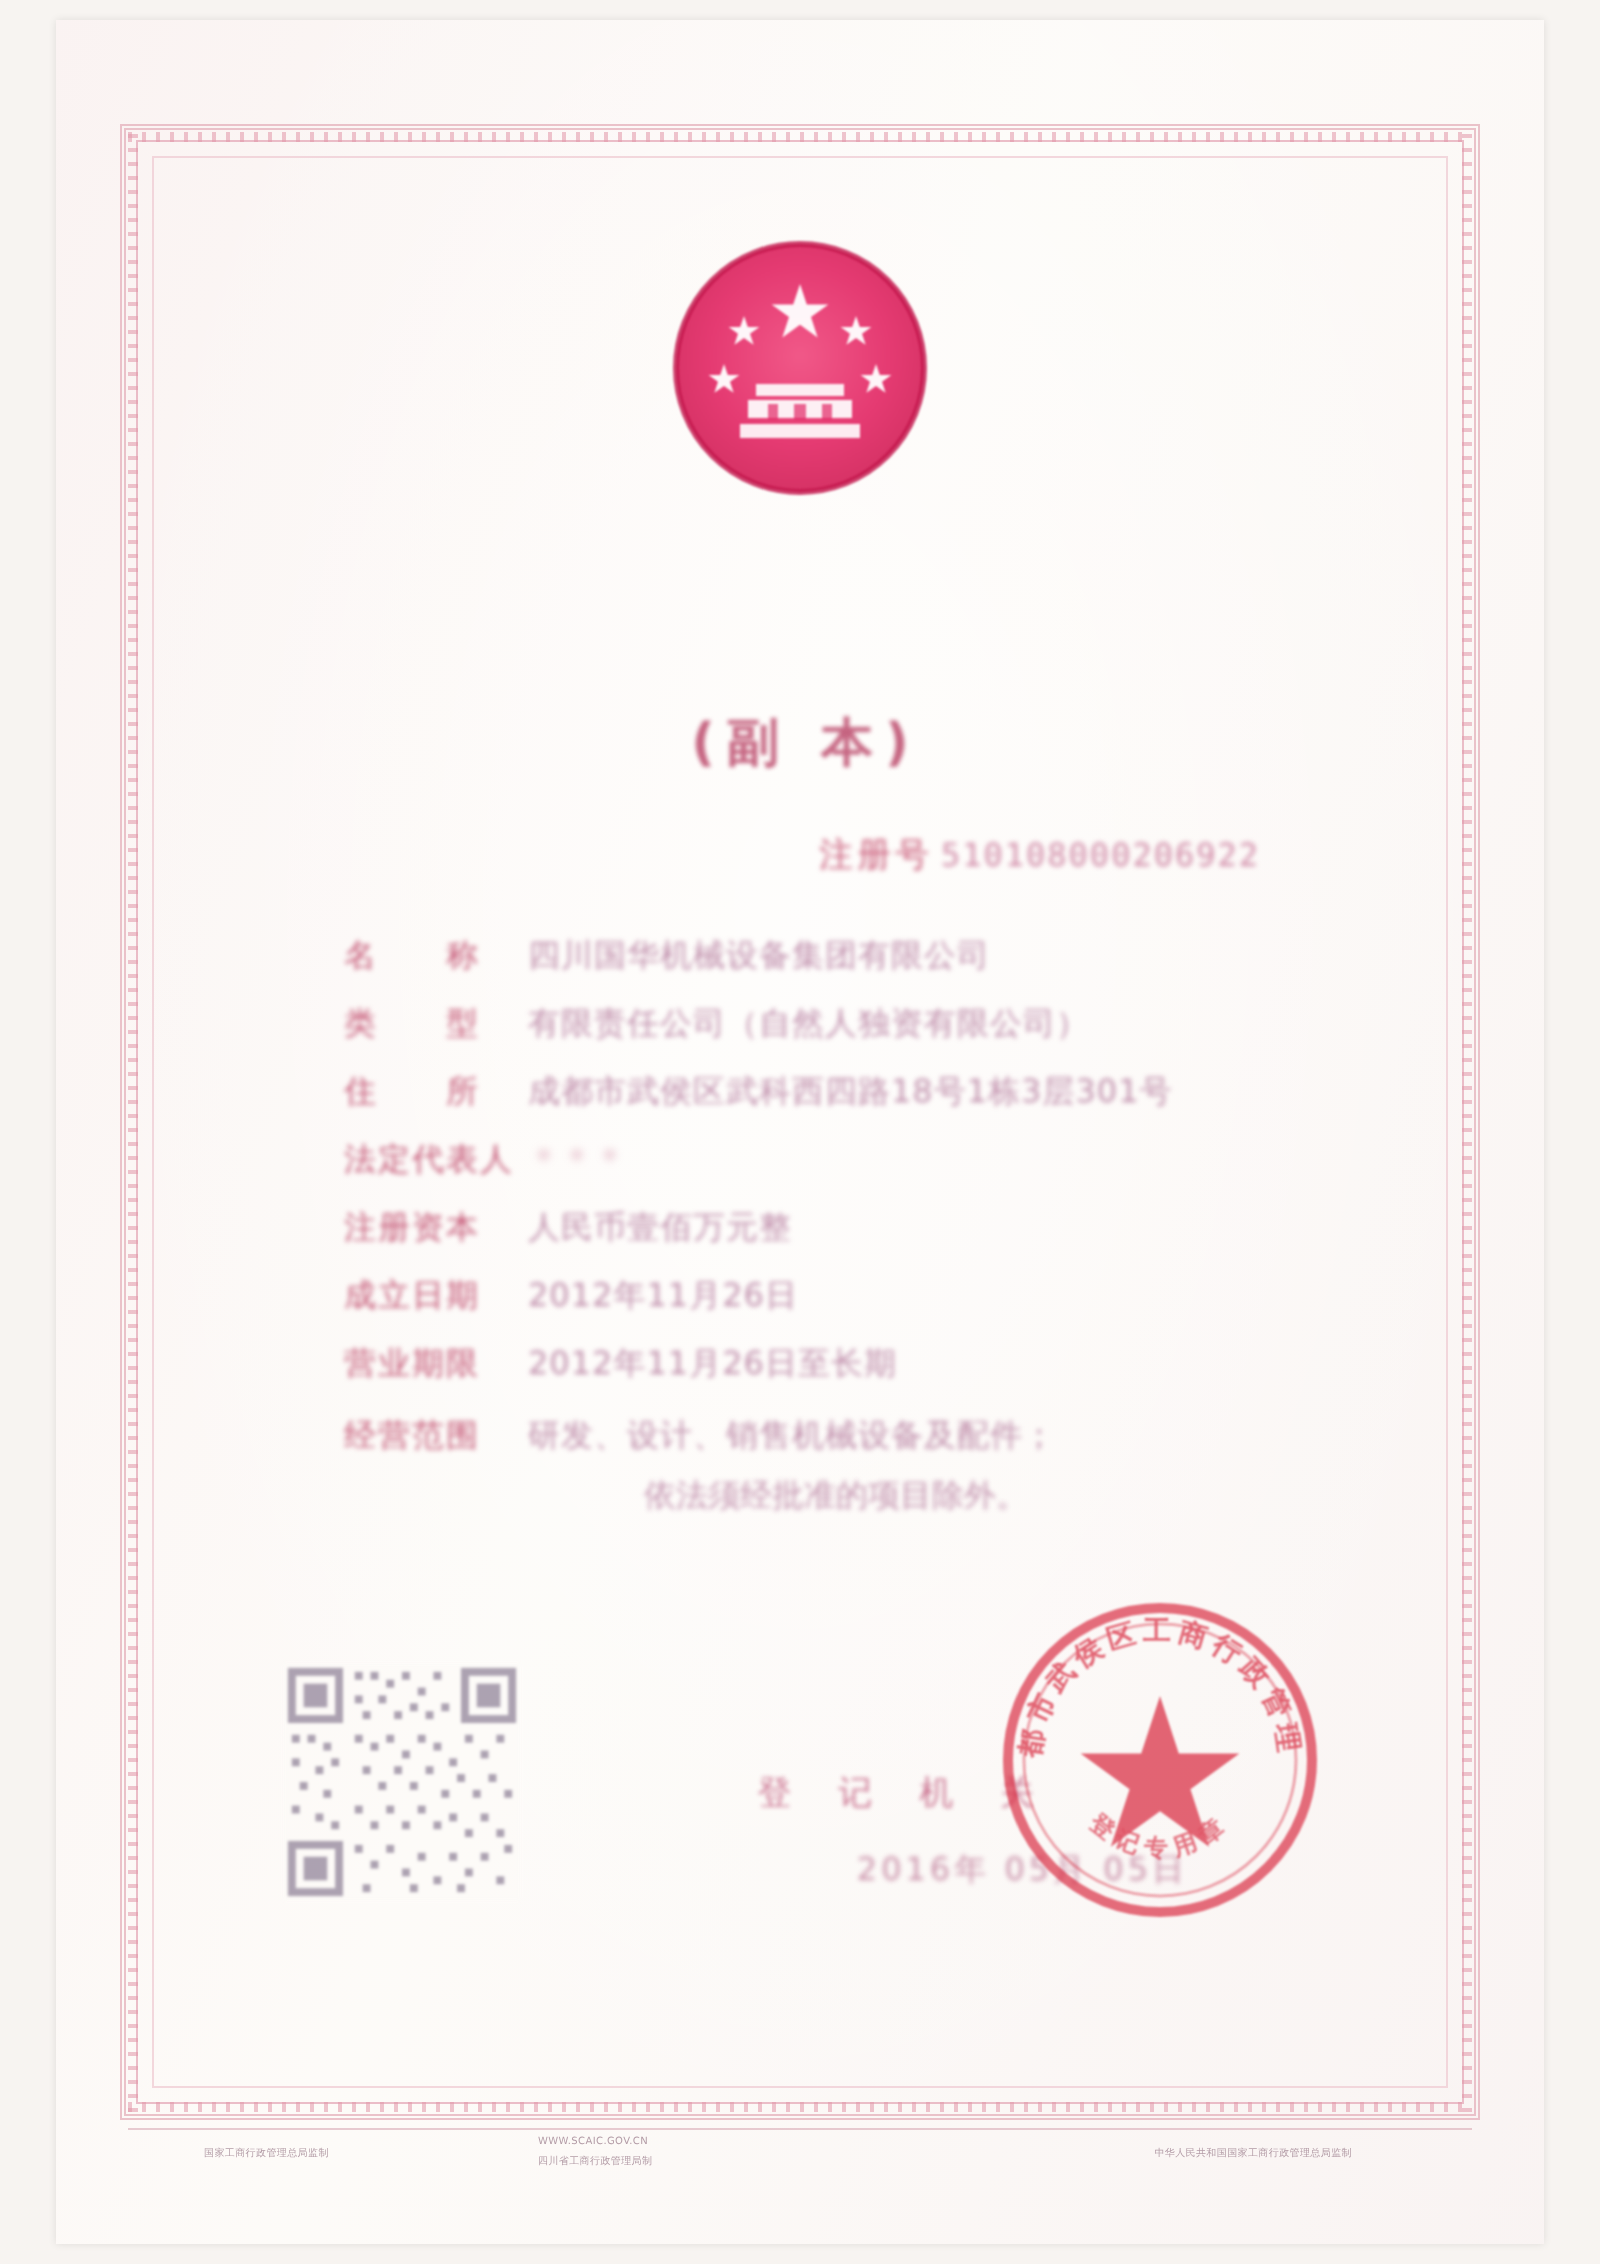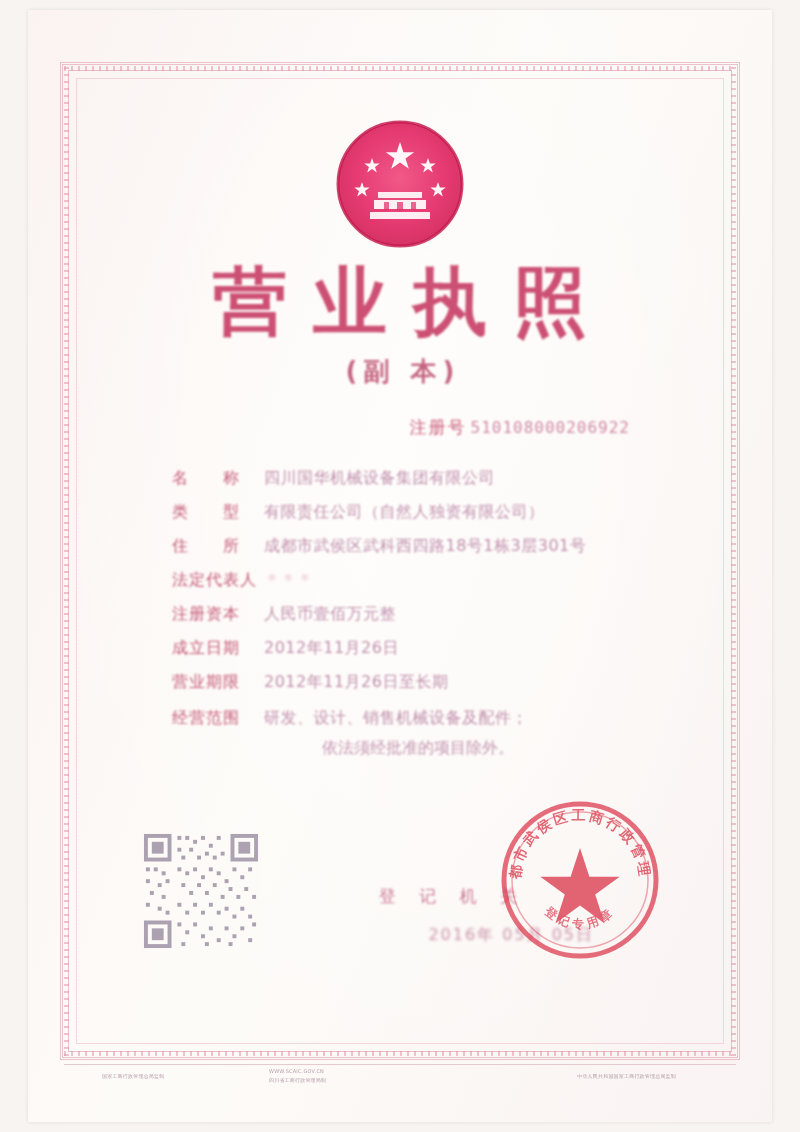--- a/index.html
+++ b/index.html
@@ -316,21 +316,20 @@
         </g>
 
         <rect x="44" y="86" width="52" height="9" fill="#fff" opacity="0.92"></rect>
         <rect x="48" y="78" width="44" height="6" fill="#fff" opacity="0.9"></rect>
         <rect x="40" y="98" width="60" height="7" fill="#fff" opacity="0.9"></rect>
         <rect x="54" y="88" width="5" height="8" fill="#e32a66" opacity="0.7"></rect>
         <rect x="67" y="88" width="6" height="8" fill="#e32a66" opacity="0.7"></rect>
         <rect x="81" y="88" width="5" height="8" fill="#e32a66" opacity="0.7"></rect>
       </svg>
 
-      <div class="title">营业执照</div>
       <div class="subtitle">(副 本)</div>
 
       <div class="regline">
         <span class="reg-label">注册号</span>
         <span class="reg-value">510108000206922</span>
       </div>
 
       <div class="fields">
         <div class="row">
           <span class="label">名　　称</span>

